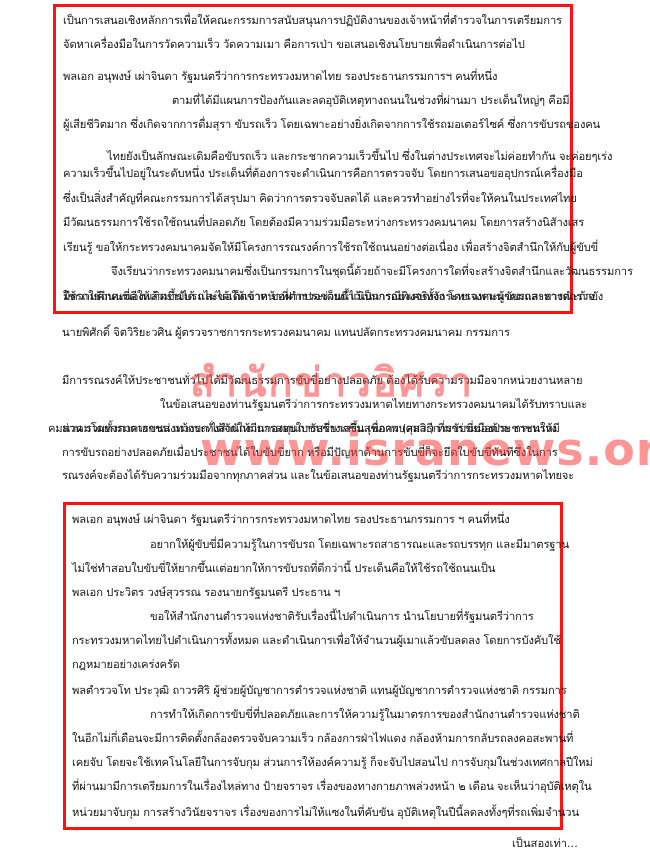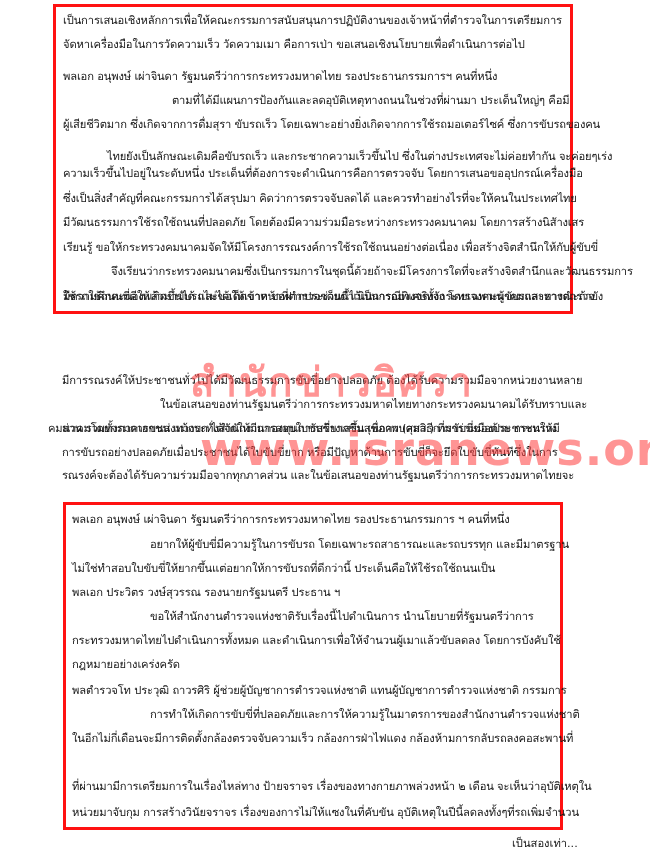--- a/index.html
+++ b/index.html
@@ -51,37 +51,39 @@
   <div class="line" style="left:63px; top:118px;">ผู้เสียชีวิตมาก ซึ่งเกิดจากการดื่มสุรา ขับรถเร็ว โดยเฉพาะอย่างยิ่งเกิดจากการใช้รถมอเตอร์ไซค์ ซึ่งการขับรถของคน</div>
   <div class="line" style="left:63px; top:150px;margin-left:44px;">ไทยยังเป็นลักษณะเดิมคือขับรถเร็ว และกระชากความเร็วขึ้นไป ซึ่งในต่างประเทศจะไม่ค่อยทำกัน จะค่อยๆเร่ง</div>
   <div class="line" style="left:63px; top:167px;">ความเร็วขึ้นไปอยู่ในระดับหนึ่ง ประเด็นที่ต้องการจะดำเนินการคือการตรวจจับ โดยการเสนอขออุปกรณ์เครื่องมือ</div>
   <div class="line" style="left:63px; top:192px;">ซึ่งเป็นสิ่งสำคัญที่คณะกรรมการได้สรุปมา คิดว่าการตรวจจับลดได้ และควรทำอย่างไรที่จะให้คนในประเทศไทย</div>
   <div class="line" style="left:63px; top:216px;">มีวัฒนธรรมการใช้รถใช้ถนนที่ปลอดภัย โดยต้องมีความร่วมมือระหว่างกระทรวงคมนาคม โดยการสร้างนิสัางเสร</div>
   <div class="line" style="left:63px; top:241px;">เรียนรู้ ขอให้กระทรวงคมนาคมจัดให้มีโครงการรณรงค์การใช้รถใช้ถนนอย่างต่อเนื่อง เพื่อสร้างจิตสำนึกให้กับผู้ขับขี่</div>
   <div class="line" style="left:63px; top:265px;margin-left:48px;">จึงเรียนว่ากระทรวงคมนาคมซึ่งเป็นกรรมการในชุดนี้ด้วยถ้าจะมีโครงการใดที่จะสร้างจิตสำนึกและวัฒนธรรมการ</div>
   <div class="line" style="left:63px; top:290px;text-align:center;">ใช้รถใช้ถนนที่ดีให้เกิดขึ้นได้ และขอให้เจ้าหน้าที่ตำรวจช่วยดำเนินการอย่างจริงจัง โดยเฉพาะผู้ขับรถสาธารณะถ้ายัง</div>
 
   <div class="line" style="left:63px; top:290px;">มีความคึกคะนองแล้วมาขับรถไม่ได้เด็ดขาด ขอฝากประเด็นนี้ไว้เป็นกรณีพิเศษทั้งกระทรวงคมนาคมและทางตำรวจ</div>
+  <div class="line" style="left:62px; top:326px;">นายพิศักดิ์  จิตวิริยะวศิน       ผู้ตรวจราชการกระทรวงคมนาคม  แทนปลัดกระทรวงคมนาคม กรรมการ</div>
   <div class="line" style="left:160px; top:350px;margin-top:48px;">ในข้อเสนอของท่านรัฐมนตรีว่าการกระทรวงมหาดไทยทางกระทรวงคมนาคมได้รับทราบและ</div>
   <div class="line" style="left:62px; top:374px;">มีการรณรงค์ให้ประชาชนทั่วไปได้มีวัฒนธรรมการขับขี่อย่างปลอดภัย ต้องได้รับความร่วมมือจากหน่วยงานหลาย</div>
   <div class="line" style="left:62px; top:422px;">ส่วน รวมทั้งภาคเอกชน แม้กระทั่งสำนักงานกองทุนการสร้างเสริมสุขภาพ (สสส.) ที่มาร่วมมือด้วย   กระทรวง</div>
   <div class="line" style="left:48px; top:422px;">คมนาคมโดยกรมการขนส่งทางบก ได้จัดให้มีการสอบใบขับขี่ยากขึ้น เพื่อควบคุมวิธีการขับขี่ของประชาชนให้มี</div>
   <div class="line" style="left:62px; top:446px;">การขับรถอย่างปลอดภัยเมื่อประชาชนได้ใบขับขี่ยาก หรือมีปัญหาด้านการขับขี่ก็จะยึดใบขับขี่ทันทีซึ่งในการ</div>
   <div class="line" style="left:62px; top:469px;">รณรงค์จะต้องได้รับความร่วมมือจากทุกภาคส่วน  และในข้อเสนอของท่านรัฐมนตรีว่าการกระทรวงมหาดไทยจะ</div>
 
   <div class="line" style="left:72px; top:513px;">พลเอก อนุพงษ์  เผ่าจินดา    รัฐมนตรีว่าการกระทรวงมหาดไทย รองประธานกรรมการ ฯ คนที่หนึ่ง</div>
   <div class="line" style="left:150px; top:538px;">อยากให้ผู้ขับขี่มีความรู้ในการขับรถ โดยเฉพาะรถสาธารณะและรถบรรทุก และมีมาตรฐาน</div>
   <div class="line" style="left:72px; top:562px;">ไม่ใช่ทำสอบใบขับขี่ให้ยากขึ้นแต่อยากให้การขับรถที่ดีกว่านี้ ประเด็นคือให้ใช้รถใช้ถนนเป็น</div>
   <div class="line" style="left:150px; top:610px;">ขอให้สำนักงานตำรวจแห่งชาติรับเรื่องนี้ไปดำเนินการ นำนโยบายที่รัฐมนตรีว่าการ</div>
   <div class="line" style="left:72px; top:586px;">พลเอก ประวิตร  วงษ์สุวรรณ รองนายกรัฐมนตรี  ประธาน ฯ</div>
   <div class="line" style="left:72px; top:634px;">กระทรวงมหาดไทยไปดำเนินการทั้งหมด และดำเนินการเพื่อให้จำนวนผู้เมาแล้วขับลดลง โดยการบังคับใช้</div>
   <div class="line" style="left:72px; top:658px;">กฎหมายอย่างเคร่งครัด</div>
   <div class="line" style="left:72px; top:684px;">พลตำรวจโท ประวุฒิ  ถาวรศิริ ผู้ช่วยผู้บัญชาการตำรวจแห่งชาติ  แทนผู้บัญชาการตำรวจแห่งชาติ กรรมการ</div>
   <div class="line" style="left:150px; top:708px;">การทำให้เกิดการขับขี่ที่ปลอดภัยและการให้ความรู้ในมาตรการของสำนักงานตำรวจแห่งชาติ</div>
   <div class="line" style="left:72px; top:732px;">ในอีกไม่กี่เดือนจะมีการติดตั้งกล้องตรวจจับความเร็ว กล้องการฝ่าไฟแดง กล้องห้ามการกลับรถลงคอสะพานที่</div>
+  <div class="line" style="left:72px; top:756px;">เคยจับ โดยจะใช้เทคโนโลยีในการจับกุม ส่วนการให้องค์ความรู้ ก็จะจับไปสอนไป การจับกุมในช่วงเทศกาลปีใหม่</div>
   <div class="line" style="left:72px; top:780px;">ที่ผ่านมามีการเตรียมการในเรื่องไหล่ทาง ป้ายจราจร เรื่องของทางกายภาพล่วงหน้า ๒ เดือน จะเห็นว่าอุบัติเหตุใน</div>
 
   <div class="line" style="left:72px; top:806px;">หน่วยมาจับกุม การสร้างวินัยจราจร เรื่องของการไม่ให้แซงในที่คับขัน อุบัติเหตุในปีนี้ลดลงทั้งๆที่รถเพิ่มจำนวน</div>
 
   <div class="continuation" style="left:512px; top:834px;">เป็นสองเท่า...</div>
 
   <div class="watermark wm1">สำนักข่าวอิศรา</div>
   <div class="watermark wm2">www.isranews.org</div>
 </div>
 

